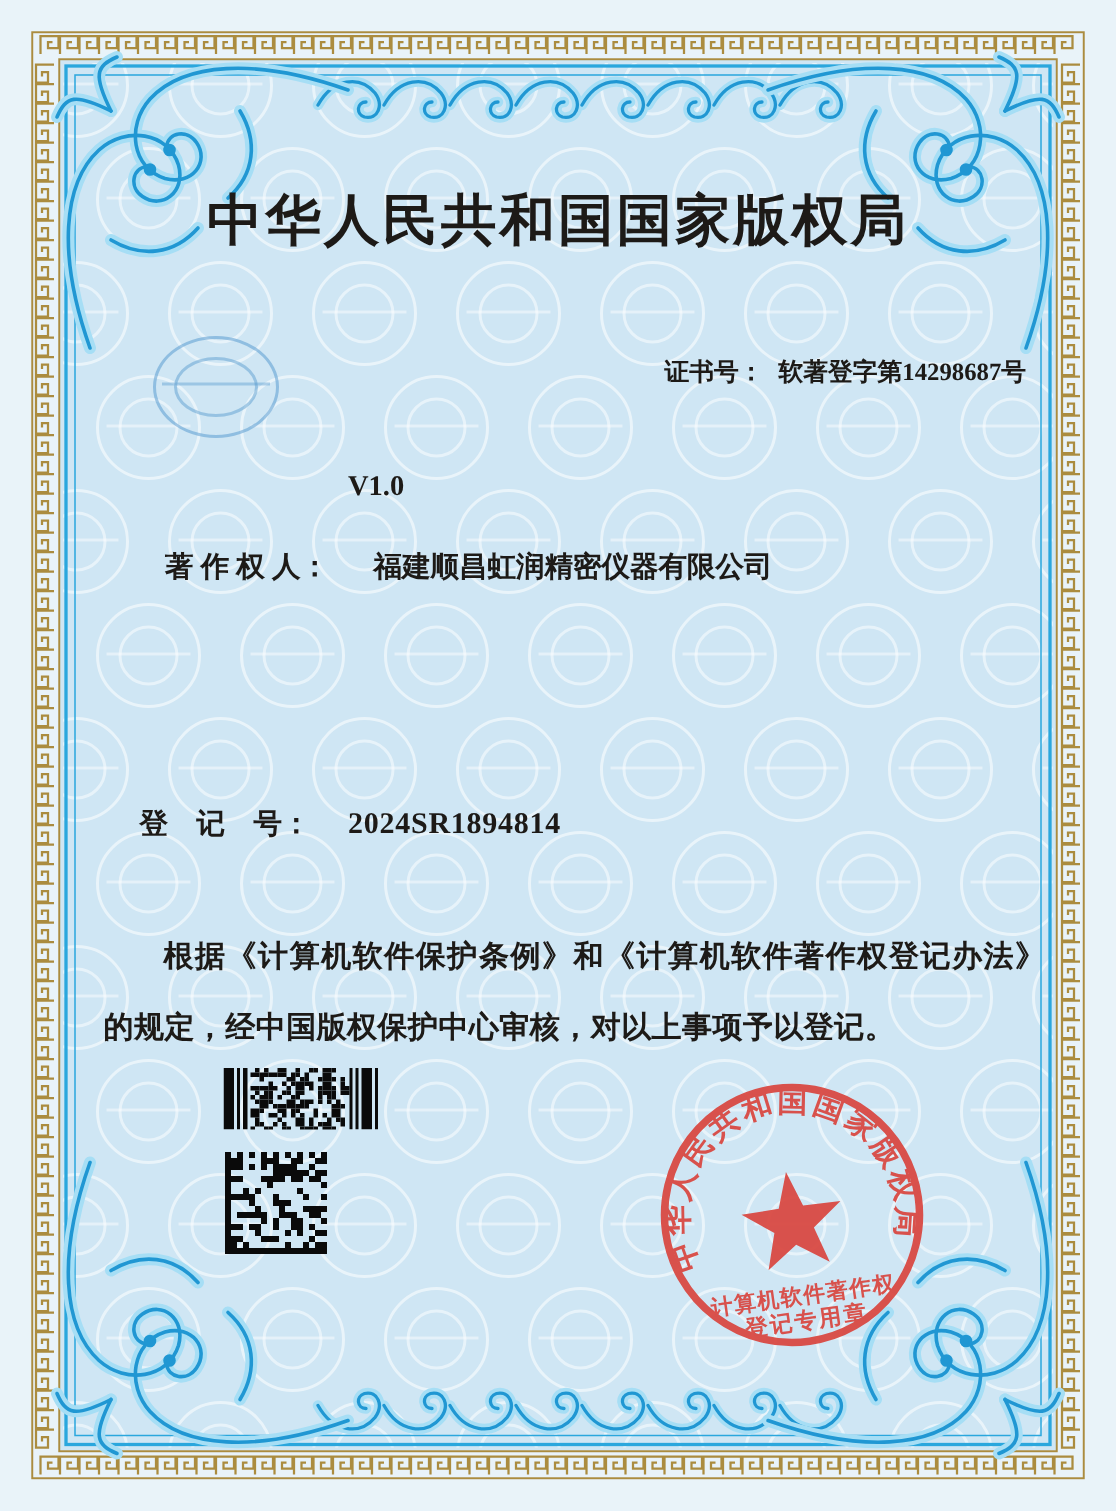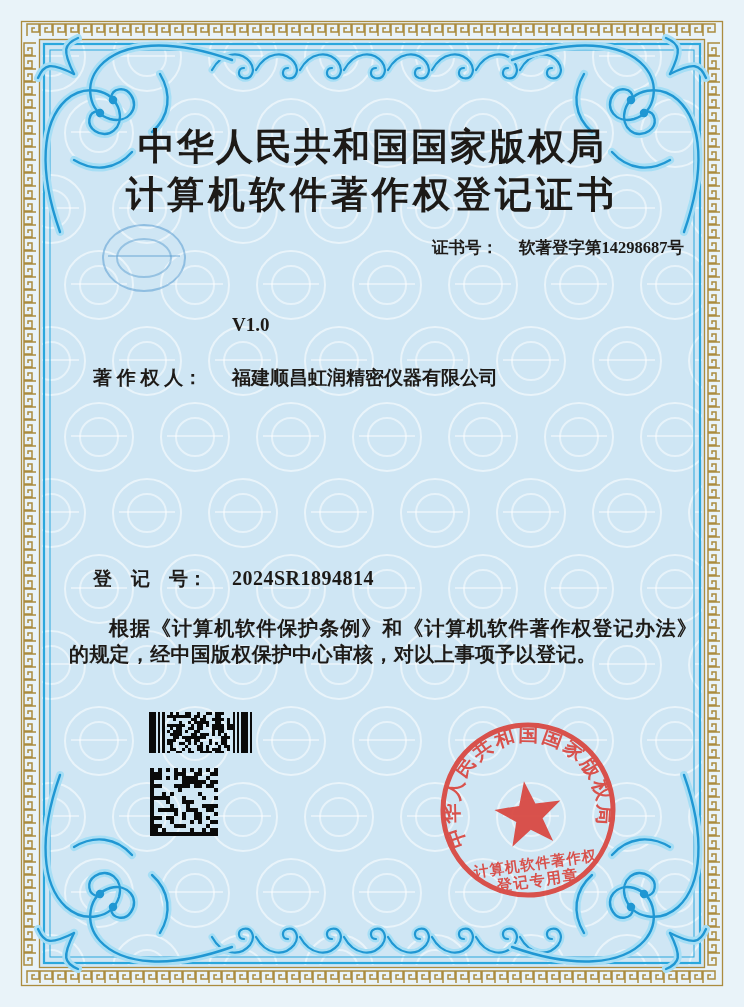--- a/index.html
+++ b/index.html
@@ -17,28 +17,28 @@
   .emblem{position:absolute;left:102px;top:224px;width:80px;height:64px;
     border:2px solid rgba(80,150,205,.5);border-radius:50%;z-index:1;}
   .emblem::before{content:"";position:absolute;inset:12px;border:2px solid rgba(80,150,205,.45);border-radius:50%;}
   .emblem::after{content:"";position:absolute;left:4px;right:4px;top:29px;height:2px;background:rgba(80,150,205,.4);}
   .deco{position:absolute;inset:0;z-index:3;pointer-events:none;}
   .content{position:absolute;inset:0;z-index:4;color:var(--text-black);}
   .title{position:absolute;left:0;width:100%;text-align:center;font-weight:700;
     font-size:37px;letter-spacing:2px;white-space:nowrap;}
   .t1{top:122px;} .t2{top:170px;letter-spacing:4px;}
   .certno{position:absolute;right:60px;top:237px;font-size:16.5px;font-weight:700;white-space:nowrap;}
-  .certno .val{margin-left:21px;}
+  .certno .val{margin-left:10px;}
   .row{position:absolute;left:93px;font-size:19px;font-weight:700;white-space:nowrap;}
   .row .lbl{display:inline-block;width:139px;}
-  .r-name{top:286px;} .r-version{top:314px;left:232px;} .r-owner{top:365px;}
-  .r-acq{top:487px;} .r-scope{top:529px;} .r-reg{top:566px;}
+  .r-name{top:286px;} .r-version{top:314px;left:232px;} .r-owner{top:365px;margin-left:17px;}
+  .r-acq{top:487px;} .r-scope{top:529px;} .r-reg{top:536px;}
   .r-reg .val{font-size:20px;letter-spacing:.5px;}
   .statement{position:absolute;left:69px;top:615px;width:628px;font-size:20px;font-weight:600;
-    line-height:26px;text-indent:2em;letter-spacing:.3px;text-align:justify;}
+    line-height:47px;text-indent:2em;letter-spacing:.3px;text-align:justify;}
   .barcode{position:absolute;left:149px;top:712px;}
   .qrcode{position:absolute;left:150px;top:768px;}
   .seal{position:absolute;left:435px;top:717px;width:186px;height:186px;
     transform:rotate(-8deg);opacity:.92;}
   .seal text{fill:var(--seal-red);font-weight:700;font-family:"Liberation Serif","DejaVu Serif",serif;}
   .date{position:absolute;left:447px;top:877px;font-size:23px;font-weight:700;letter-spacing:1px;white-space:nowrap;}
 </style>
 </head>
 <body>
 
@@ -177,21 +177,20 @@
       </g>
     </defs>
     <use href="#cornerG"></use>
     <use href="#cornerG" transform="matrix(-1,0,0,1,744,0)"></use>
     <use href="#cornerG" transform="matrix(1,0,0,-1,0,1007)"></use>
     <use href="#cornerG" transform="matrix(-1,0,0,-1,744,1007)"></use>
   </svg>
 
   <div class="content">
     <div class="title t1">中华人民共和国国家版权局</div>
-    <div class="title t2">计算机软件著作权登记证书</div>
 
     <div class="certno">
       <span>证书号：</span><span class="val">软著登字第14298687号</span>
     </div>
 
     <div class="row r-version">V1.0</div>
 
     <div class="row r-owner">
       <span class="lbl">著 作 权 人：</span><span class="val">福建顺昌虹润精密仪器有限公司</span>
     </div>

